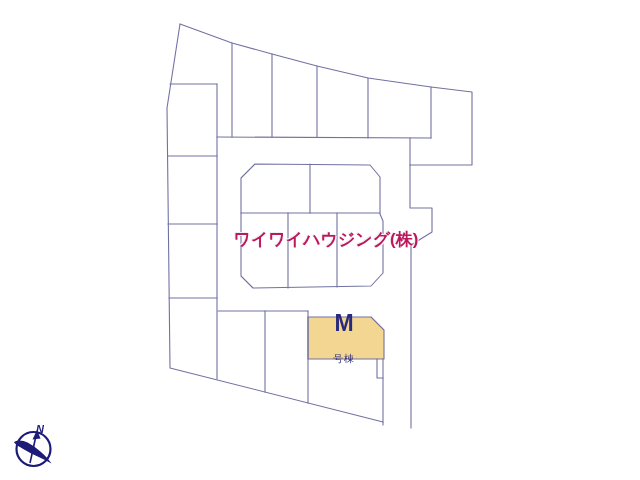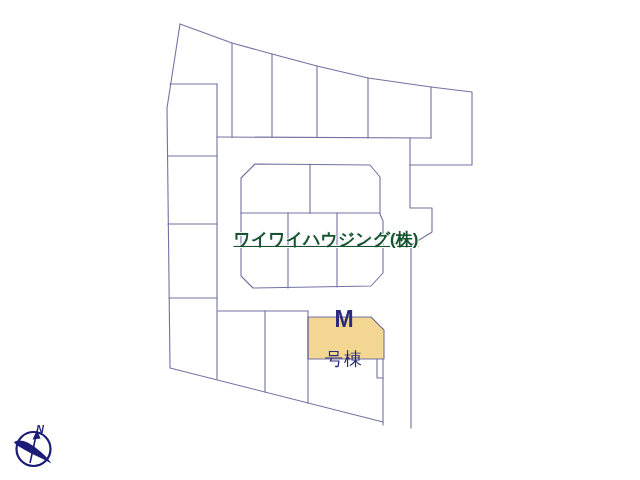--- a/index.html
+++ b/index.html
@@ -16,21 +16,21 @@
     color:#c8c8c8;
     text-shadow:1px 1px 0 #ffffff,-1px -1px 0 #efeff4;
     pointer-events:none;
   }
   .unit-label{
     position:absolute;left:308px;top:317px;width:72px;height:42px;
     display:flex;flex-direction:column;align-items:center;justify-content:center;
     color:#2A2A7C;pointer-events:none;
   }
   .unit-name{font-size:23px;font-weight:600;line-height:1;}
-  .unit-suffix{font-size:18px;line-height:1;margin-top:19px;letter-spacing:1px;}
+  .unit-suffix{font-size:10px;line-height:1;margin-top:19px;letter-spacing:1px;}
   .compass{position:absolute;left:0;top:0;pointer-events:none;color:#1C1C78;}
 </style>
 </head>
 <body>
 
 <div class="stage">
 
   <svg id="map-svg" width="640" height="480" viewBox="0 0 640 480">
       <polygon points="255,164 370,165 380,177 380,214 383,221 383,273 371,286 253,288 241,276 241,178" fill="none" stroke="#7272A2" stroke-width="1.1" stroke-linejoin="round" stroke-linecap="round"></polygon>
       <polygon points="308,317 371,317 384,330 384,359 308,359" fill="#F3D692" stroke="#7272A2" stroke-width="1.1" stroke-linejoin="round" stroke-linecap="round"></polygon>
@@ -52,21 +52,21 @@
       <polyline points="218,311 308,311" fill="none" stroke="#7272A2" stroke-width="1.1" stroke-linejoin="round" stroke-linecap="round"></polyline>
       <polyline points="265,311 265,392" fill="none" stroke="#7272A2" stroke-width="1.1" stroke-linejoin="round" stroke-linecap="round"></polyline>
       <polyline points="308,311 308,403" fill="none" stroke="#7272A2" stroke-width="1.1" stroke-linejoin="round" stroke-linecap="round"></polyline>
       <polyline points="377,359 377,378 383,378" fill="none" stroke="#7272A2" stroke-width="1.1" stroke-linejoin="round" stroke-linecap="round"></polyline>
       <polyline points="241,213 380,213" fill="none" stroke="#7272A2" stroke-width="1.1" stroke-linejoin="round" stroke-linecap="round"></polyline>
       <polyline points="310,164 310,213" fill="none" stroke="#7272A2" stroke-width="1.1" stroke-linejoin="round" stroke-linecap="round"></polyline>
       <polyline points="288,213 288,288" fill="none" stroke="#7272A2" stroke-width="1.1" stroke-linejoin="round" stroke-linecap="round"></polyline>
       <polyline points="337,213 337,287" fill="none" stroke="#7272A2" stroke-width="1.1" stroke-linejoin="round" stroke-linecap="round"></polyline>
     </svg>
 
-  <div class="watermark" style="color: #14532d; text-decoration: underline;">ワイワイハウジング(株)</div>
+  <div class="watermark" style="color: #be185d;">ワイワイハウジング(株)</div>
 
   <div class="unit-label" style="color: rgb(42, 42, 124);">
     <div class="unit-name">M</div>
     <div class="unit-suffix">号棟</div>
   </div>
 
   <svg class="compass" width="640" height="480" viewBox="0 0 640 480" style="color: rgb(28, 28, 120);">
     <circle cx="33.5" cy="449" r="17" fill="none" stroke="currentColor" stroke-width="2.2"></circle>
     <line x1="30" y1="463" x2="35.5" y2="438" stroke="currentColor" stroke-width="1.6"></line>
     <polygon points="37,430 40.5,438.5 32.5,439.5" fill="currentColor"></polygon>

